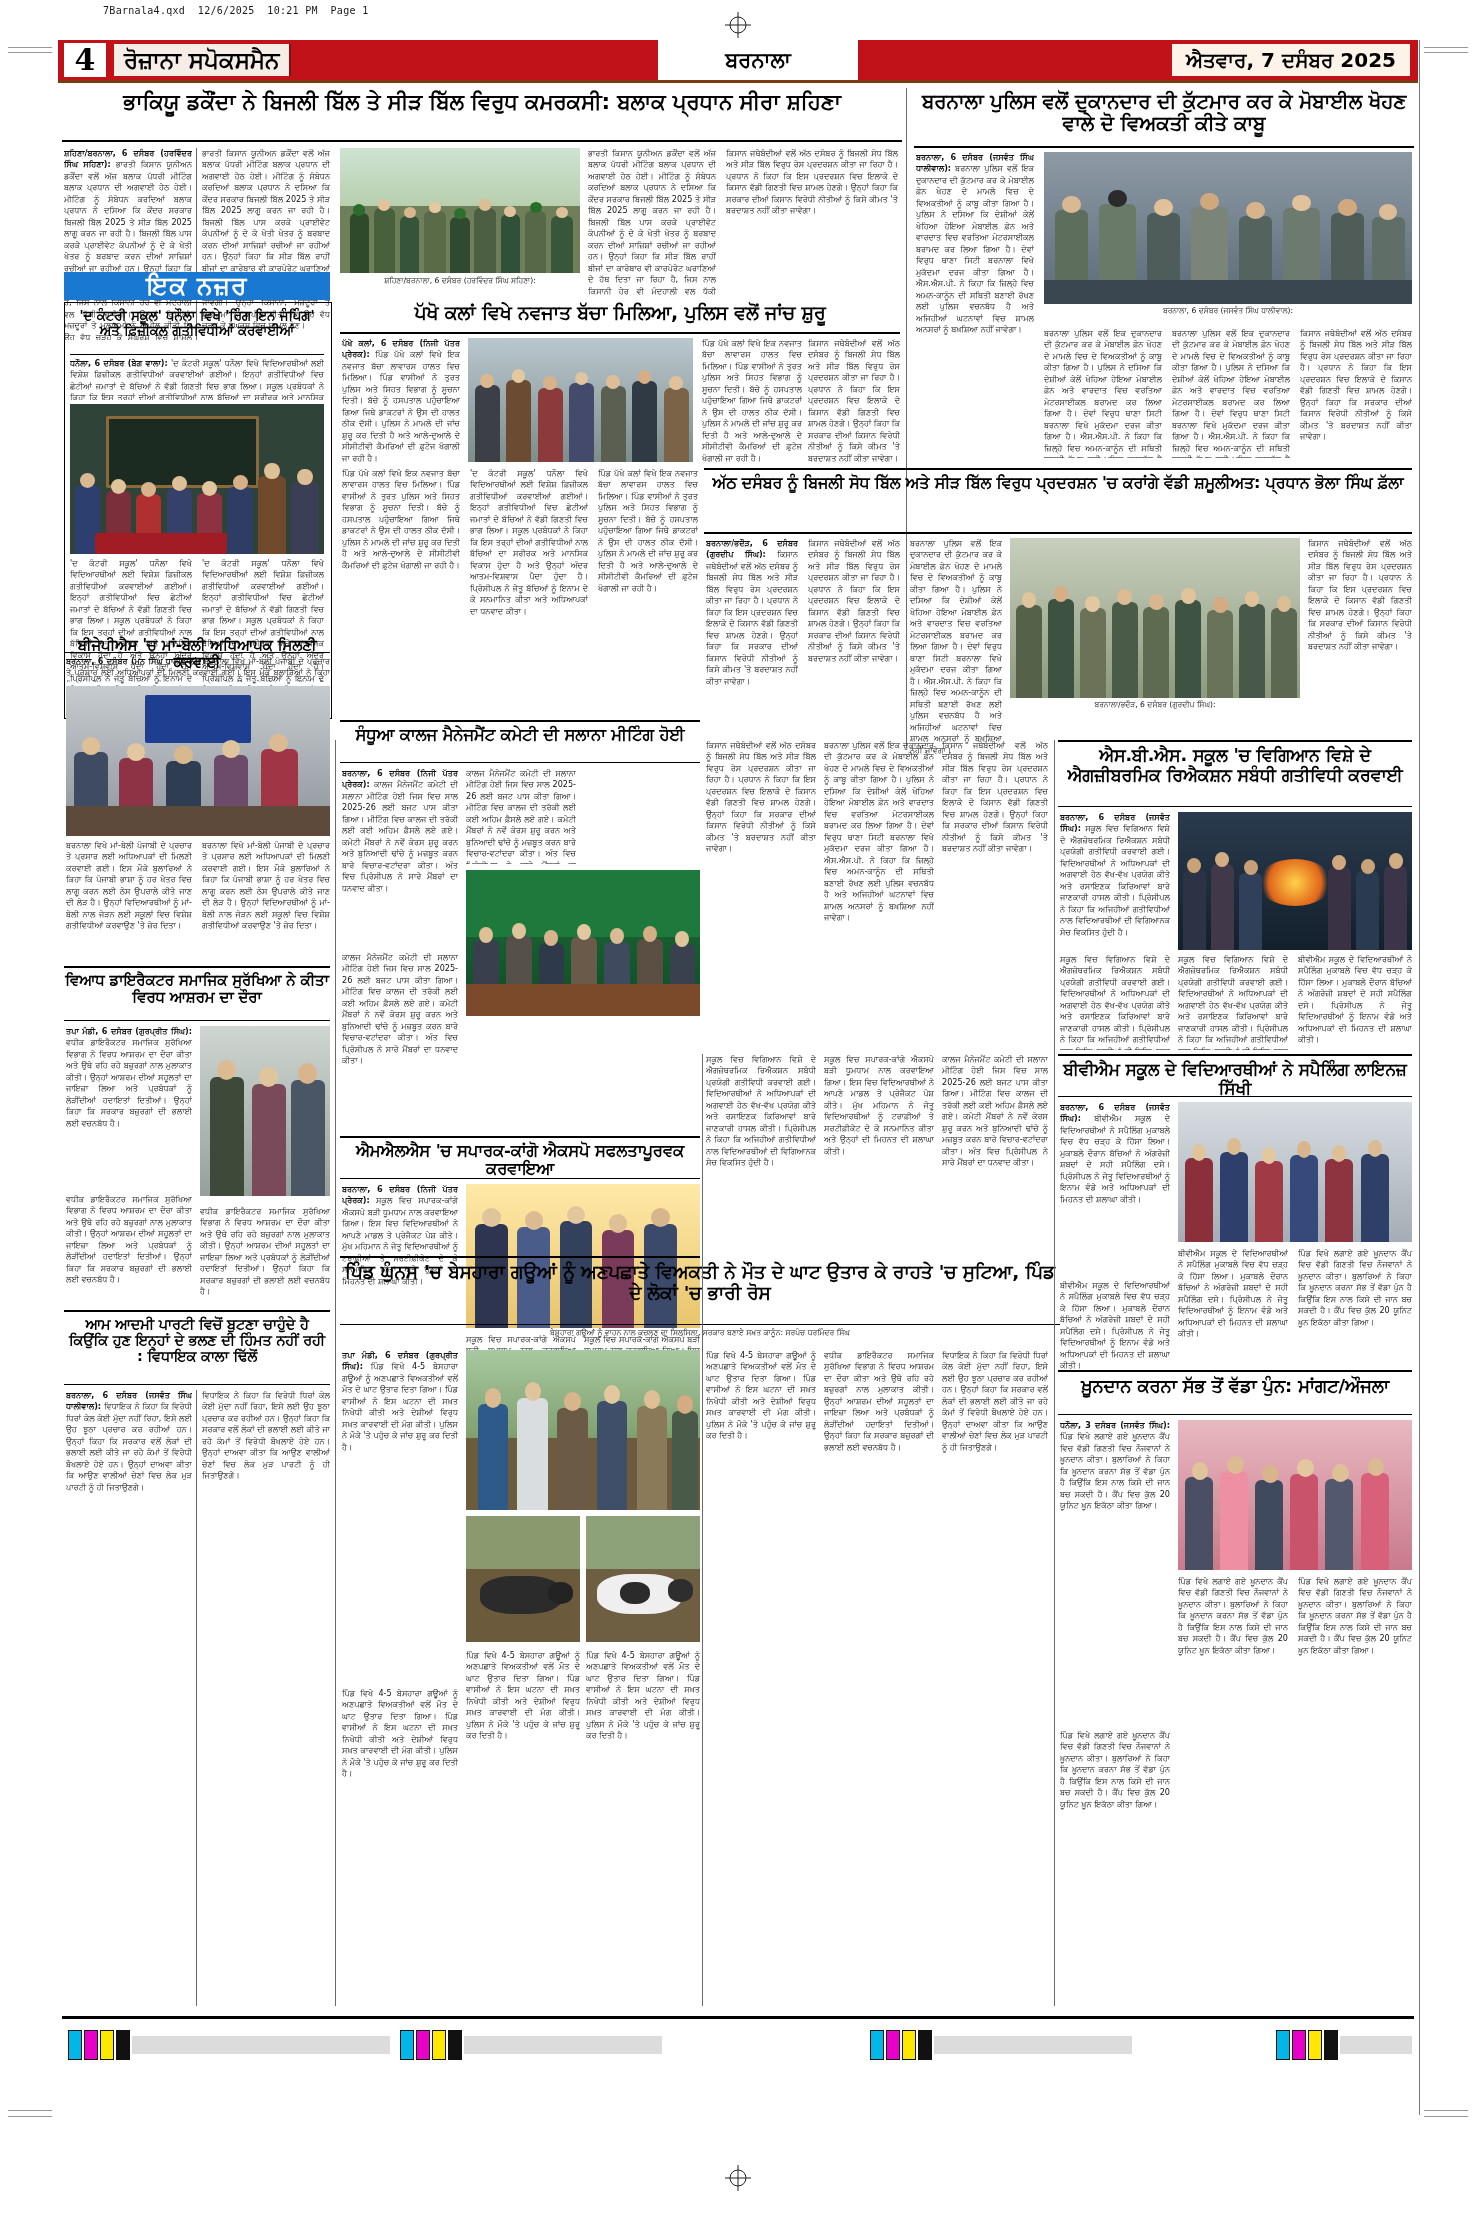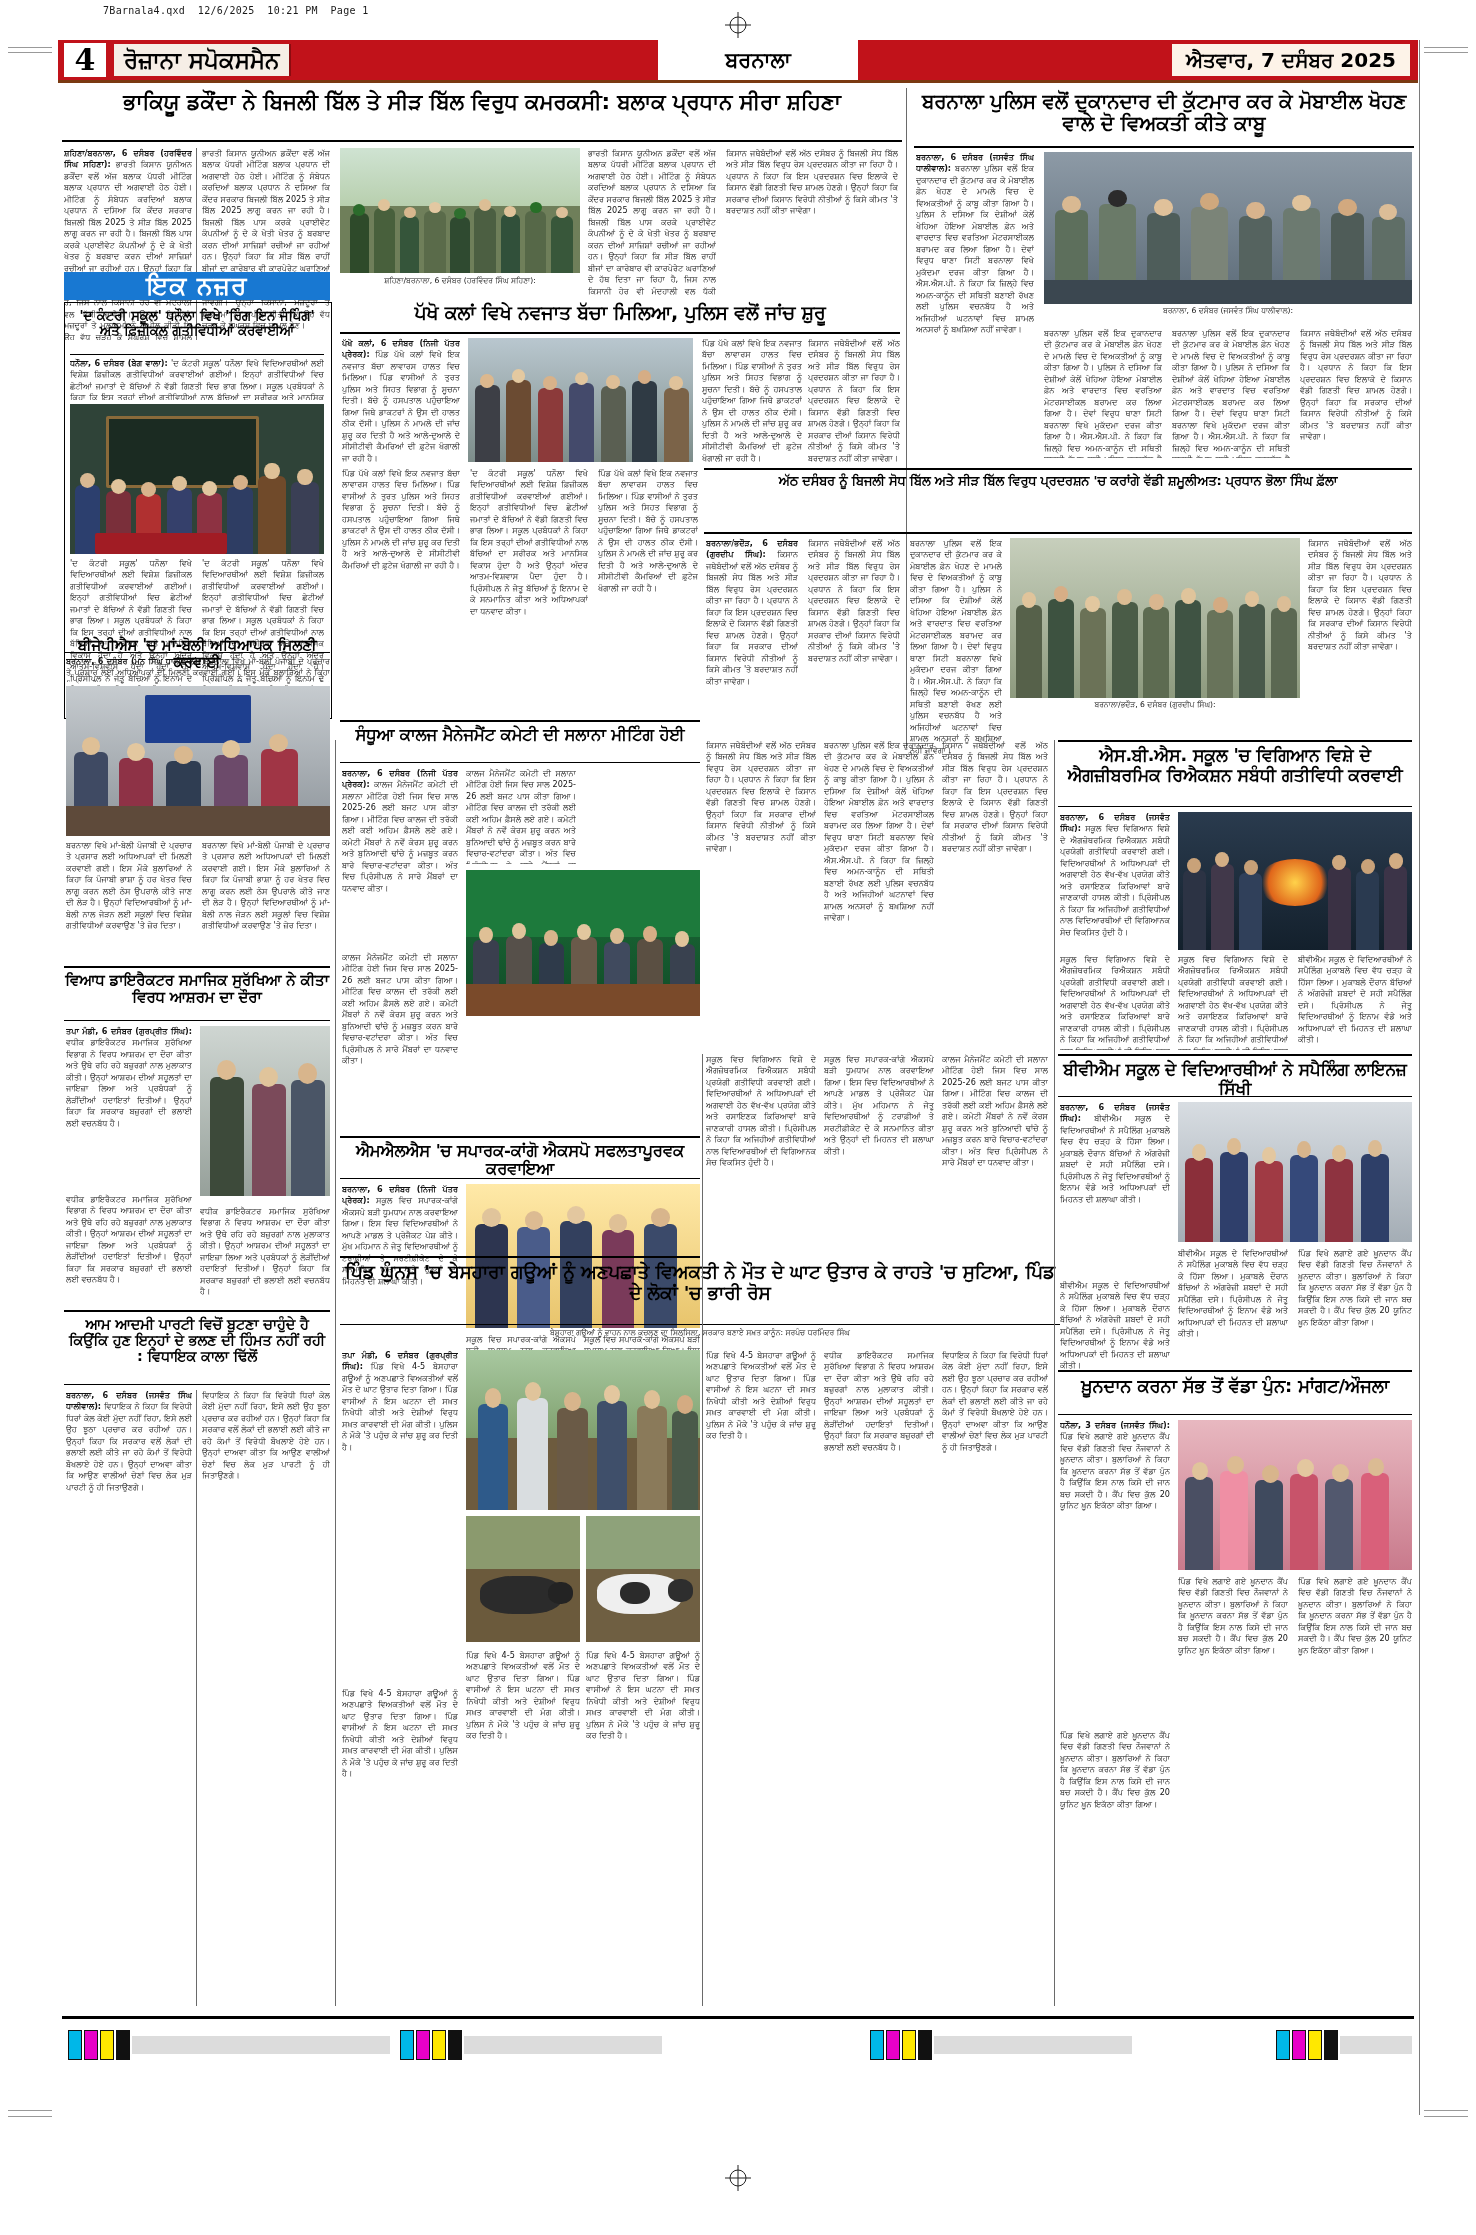--- a/index.html
+++ b/index.html
@@ -325,21 +325,21 @@
     <span>ਪਿੰਡ ਪੱਖੋ ਕਲਾਂ ਵਿਖੇ ਇਕ ਨਵਜਾਤ ਬੱਚਾ ਲਾਵਾਰਸ ਹਾਲਤ ਵਿਚ ਮਿਲਿਆ। ਪਿੰਡ ਵਾਸੀਆਂ ਨੇ ਤੁਰਤ ਪੁਲਿਸ ਅਤੇ ਸਿਹਤ ਵਿਭਾਗ ਨੂੰ ਸੂਚਨਾ ਦਿਤੀ। ਬੱਚੇ ਨੂੰ ਹਸਪਤਾਲ ਪਹੁੰਚਾਇਆ ਗਿਆ ਜਿਥੇ ਡਾਕਟਰਾਂ ਨੇ ਉਸ ਦੀ ਹਾਲਤ ਠੀਕ ਦੱਸੀ। ਪੁਲਿਸ ਨੇ ਮਾਮਲੇ ਦੀ ਜਾਂਚ ਸ਼ੁਰੂ ਕਰ ਦਿਤੀ ਹੈ ਅਤੇ ਆਲੇ-ਦੁਆਲੇ ਦੇ ਸੀਸੀਟੀਵੀ ਕੈਮਰਿਆਂ ਦੀ ਫ਼ੁਟੇਜ ਖੰਗਾਲੀ ਜਾ ਰਹੀ ਹੈ।</span>
   </div>
   <div class="col body" style="left:412px;top:428px;width:118px;height:246px;">
     <span>'ਦ ਕੰਟਰੀ ਸਕੂਲ' ਧਨੌਲਾ ਵਿਖੇ ਵਿਦਿਆਰਥੀਆਂ ਲਈ ਵਿਸ਼ੇਸ਼ ਫ਼ਿਜ਼ੀਕਲ ਗਤੀਵਿਧੀਆਂ ਕਰਵਾਈਆਂ ਗਈਆਂ। ਇਨ੍ਹਾਂ ਗਤੀਵਿਧੀਆਂ ਵਿਚ ਛੋਟੀਆਂ ਜਮਾਤਾਂ ਦੇ ਬੱਚਿਆਂ ਨੇ ਵੱਡੀ ਗਿਣਤੀ ਵਿਚ ਭਾਗ ਲਿਆ। ਸਕੂਲ ਪ੍ਰਬੰਧਕਾਂ ਨੇ ਕਿਹਾ ਕਿ ਇਸ ਤਰ੍ਹਾਂ ਦੀਆਂ ਗਤੀਵਿਧੀਆਂ ਨਾਲ ਬੱਚਿਆਂ ਦਾ ਸਰੀਰਕ ਅਤੇ ਮਾਨਸਿਕ ਵਿਕਾਸ ਹੁੰਦਾ ਹੈ ਅਤੇ ਉਨ੍ਹਾਂ ਅੰਦਰ ਆਤਮ-ਵਿਸ਼ਵਾਸ ਪੈਦਾ ਹੁੰਦਾ ਹੈ। ਪ੍ਰਿੰਸੀਪਲ ਨੇ ਜੇਤੂ ਬੱਚਿਆਂ ਨੂੰ ਇਨਾਮ ਦੇ ਕੇ ਸਨਮਾਨਿਤ ਕੀਤਾ ਅਤੇ ਅਧਿਆਪਕਾਂ ਦਾ ਧਨਵਾਦ ਕੀਤਾ।</span>
   </div>
   <div class="col body" style="left:540px;top:428px;width:100px;height:246px;">
     <span>ਪਿੰਡ ਪੱਖੋ ਕਲਾਂ ਵਿਖੇ ਇਕ ਨਵਜਾਤ ਬੱਚਾ ਲਾਵਾਰਸ ਹਾਲਤ ਵਿਚ ਮਿਲਿਆ। ਪਿੰਡ ਵਾਸੀਆਂ ਨੇ ਤੁਰਤ ਪੁਲਿਸ ਅਤੇ ਸਿਹਤ ਵਿਭਾਗ ਨੂੰ ਸੂਚਨਾ ਦਿਤੀ। ਬੱਚੇ ਨੂੰ ਹਸਪਤਾਲ ਪਹੁੰਚਾਇਆ ਗਿਆ ਜਿਥੇ ਡਾਕਟਰਾਂ ਨੇ ਉਸ ਦੀ ਹਾਲਤ ਠੀਕ ਦੱਸੀ। ਪੁਲਿਸ ਨੇ ਮਾਮਲੇ ਦੀ ਜਾਂਚ ਸ਼ੁਰੂ ਕਰ ਦਿਤੀ ਹੈ ਅਤੇ ਆਲੇ-ਦੁਆਲੇ ਦੇ ਸੀਸੀਟੀਵੀ ਕੈਮਰਿਆਂ ਦੀ ਫ਼ੁਟੇਜ ਖੰਗਾਲੀ ਜਾ ਰਹੀ ਹੈ।</span>
   </div>
 
   <div class="hr-black" style="left:646px;top:428px;width:708px;"></div>
-  <div class="hl" style="position:absolute;left:646px;top:434px;width:708px;font-size:13px;">ਅੱਠ ਦਸੰਬਰ ਨੂੰ ਬਿਜਲੀ ਸੋਧ ਬਿੱਲ ਅਤੇ ਸੀੜ ਬਿੱਲ ਵਿਰੁਧ ਪ੍ਰਦਰਸ਼ਨ 'ਚ ਕਰਾਂਗੇ ਵੱਡੀ ਸ਼ਮੂਲੀਅਤ: ਪ੍ਰਧਾਨ ਭੋਲਾ ਸਿੰਘ ਫ਼ੱਲਾ</div>
+  <div class="hl" style="position:absolute;left:646px;top:434px;width:708px;font-size:16px;">ਅੱਠ ਦਸੰਬਰ ਨੂੰ ਬਿਜਲੀ ਸੋਧ ਬਿੱਲ ਅਤੇ ਸੀੜ ਬਿੱਲ ਵਿਰੁਧ ਪ੍ਰਦਰਸ਼ਨ 'ਚ ਕਰਾਂਗੇ ਵੱਡੀ ਸ਼ਮੂਲੀਅਤ: ਪ੍ਰਧਾਨ ਭੋਲਾ ਸਿੰਘ ਫ਼ੱਲਾ</div>
   <div class="hr-black" style="left:646px;top:492px;width:708px;"></div>
 
   <div class="col body" style="left:648px;top:498px;width:92px;height:220px;">
     <span class="lead">ਬਰਨਾਲਾ/ਭਦੌੜ, 6 ਦਸੰਬਰ (ਗੁਰਦੀਪ ਸਿੰਘ):</span>
     <span>ਕਿਸਾਨ ਜਥੇਬੰਦੀਆਂ ਵਲੋਂ ਅੱਠ ਦਸੰਬਰ ਨੂੰ ਬਿਜਲੀ ਸੋਧ ਬਿੱਲ ਅਤੇ ਸੀੜ ਬਿੱਲ ਵਿਰੁਧ ਰੋਸ ਪ੍ਰਦਰਸ਼ਨ ਕੀਤਾ ਜਾ ਰਿਹਾ ਹੈ। ਪ੍ਰਧਾਨ ਨੇ ਕਿਹਾ ਕਿ ਇਸ ਪ੍ਰਦਰਸ਼ਨ ਵਿਚ ਇਲਾਕੇ ਦੇ ਕਿਸਾਨ ਵੱਡੀ ਗਿਣਤੀ ਵਿਚ ਸ਼ਾਮਲ ਹੋਣਗੇ। ਉਨ੍ਹਾਂ ਕਿਹਾ ਕਿ ਸਰਕਾਰ ਦੀਆਂ ਕਿਸਾਨ ਵਿਰੋਧੀ ਨੀਤੀਆਂ ਨੂੰ ਕਿਸੇ ਕੀਮਤ 'ਤੇ ਬਰਦਾਸ਼ਤ ਨਹੀਂ ਕੀਤਾ ਜਾਵੇਗਾ।</span>
   </div>
   <div class="col body" style="left:750px;top:498px;width:92px;height:220px;">
     <span>ਕਿਸਾਨ ਜਥੇਬੰਦੀਆਂ ਵਲੋਂ ਅੱਠ ਦਸੰਬਰ ਨੂੰ ਬਿਜਲੀ ਸੋਧ ਬਿੱਲ ਅਤੇ ਸੀੜ ਬਿੱਲ ਵਿਰੁਧ ਰੋਸ ਪ੍ਰਦਰਸ਼ਨ ਕੀਤਾ ਜਾ ਰਿਹਾ ਹੈ। ਪ੍ਰਧਾਨ ਨੇ ਕਿਹਾ ਕਿ ਇਸ ਪ੍ਰਦਰਸ਼ਨ ਵਿਚ ਇਲਾਕੇ ਦੇ ਕਿਸਾਨ ਵੱਡੀ ਗਿਣਤੀ ਵਿਚ ਸ਼ਾਮਲ ਹੋਣਗੇ। ਉਨ੍ਹਾਂ ਕਿਹਾ ਕਿ ਸਰਕਾਰ ਦੀਆਂ ਕਿਸਾਨ ਵਿਰੋਧੀ ਨੀਤੀਆਂ ਨੂੰ ਕਿਸੇ ਕੀਮਤ 'ਤੇ ਬਰਦਾਸ਼ਤ ਨਹੀਂ ਕੀਤਾ ਜਾਵੇਗਾ।</span>
   </div>
   <div class="col body" style="left:852px;top:498px;width:92px;height:220px;">

